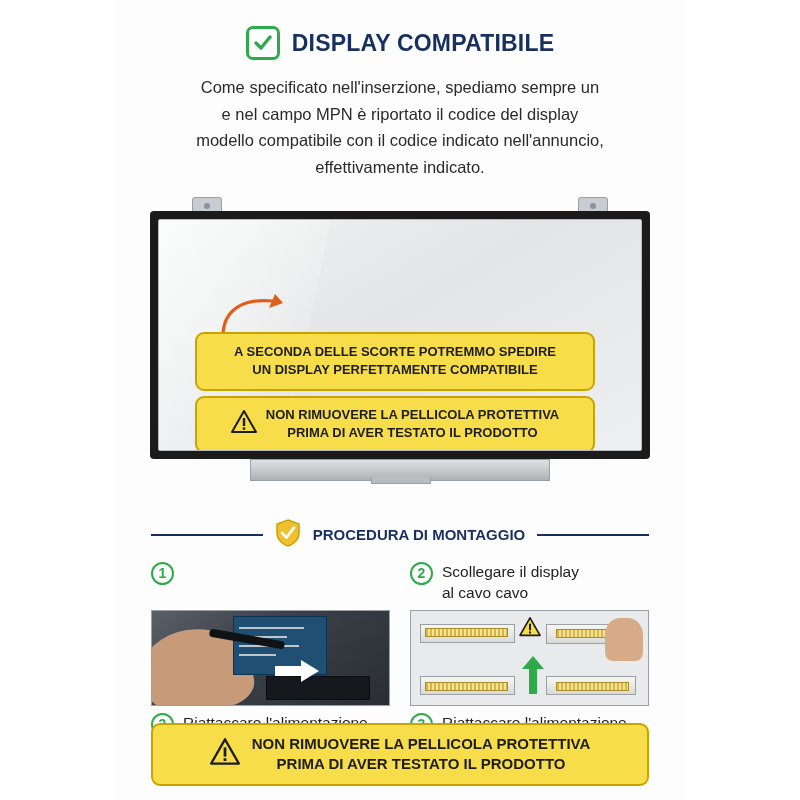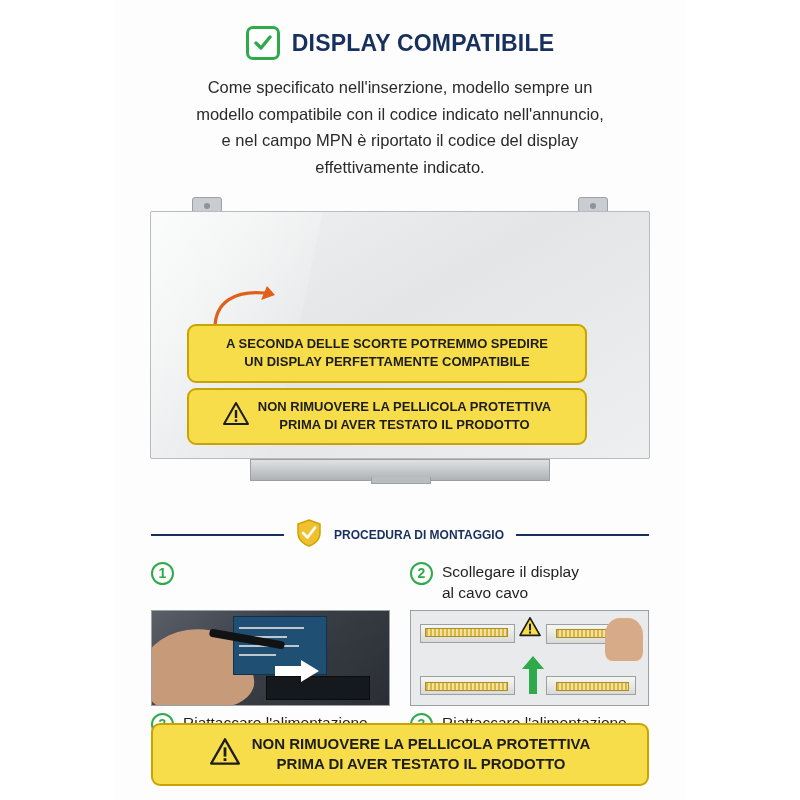--- a/index.html
+++ b/index.html
@@ -99,21 +99,21 @@
 
   .screen-frame {
     position: absolute;
     left: 0;
     top: 14px;
     width: 500px;
     height: 248px;
     background: #1b1b1b;
     border-radius: 4px;
     box-sizing: border-box;
-    padding: 0;
+    padding: 8px;
   }
   .screen-inner {
     width: 100%;
     height: 100%;
     background: linear-gradient(150deg, #f2f3f3 0%, #e3e5e6 45%, #eeeff0 100%);
     border: 1px solid #b9bcbe;
     border-radius: 2px;
     box-sizing: border-box;
     position: relative;
     overflow: hidden;
@@ -189,21 +189,21 @@
     gap: 12px;
     margin: 22px 36px 0 36px;
   }
   .proc-head .rule {
     flex: 1 1 auto;
     height: 2px;
     background: #17305e;
   }
   .shield-icon { flex: 0 0 auto; }
   .proc-title {
-    font-size: 12px;
+    font-size: 15px;
     font-weight: bold;
     color: #17305e;
     white-space: nowrap;
   }
 
   .steps-grid {
     margin: 10px 36px 0 36px;
     display: grid;
     grid-template-columns: 1fr 1fr;
     column-gap: 20px;
@@ -366,23 +366,23 @@
     <div class="header">
       <span class="check-box-icon">
         <svg width="20" height="20" viewBox="0 0 20 20" aria-hidden="true">
           <polyline points="3,10 8,15 17,4" fill="none" stroke="#2faa4a" stroke-width="3.4" stroke-linecap="round" stroke-linejoin="round"></polyline>
         </svg>
       </span>
       <div class="header-title">DISPLAY COMPATIBILE</div>
     </div>
 
     <div class="intro">
-      <div>Come specificato nell'inserzione, modello sempre un</div>
+      <div>Come specificato nell'inserzione, spediamo sempre un</div>
+      <div>e nel campo MPN è riportato il codice del display</div>
       <div>modello compatibile con il codice indicato nell'annuncio,</div>
-      <div>e nel campo MPN è riportato il codice del display</div>
       <div>effettivamente indicato.</div>
     </div>
 
     <div class="panel-wrap">
       <div class="tab left"></div>
       <div class="tab right"></div>
 
       <div class="screen-frame">
         <div class="screen-inner">
 

